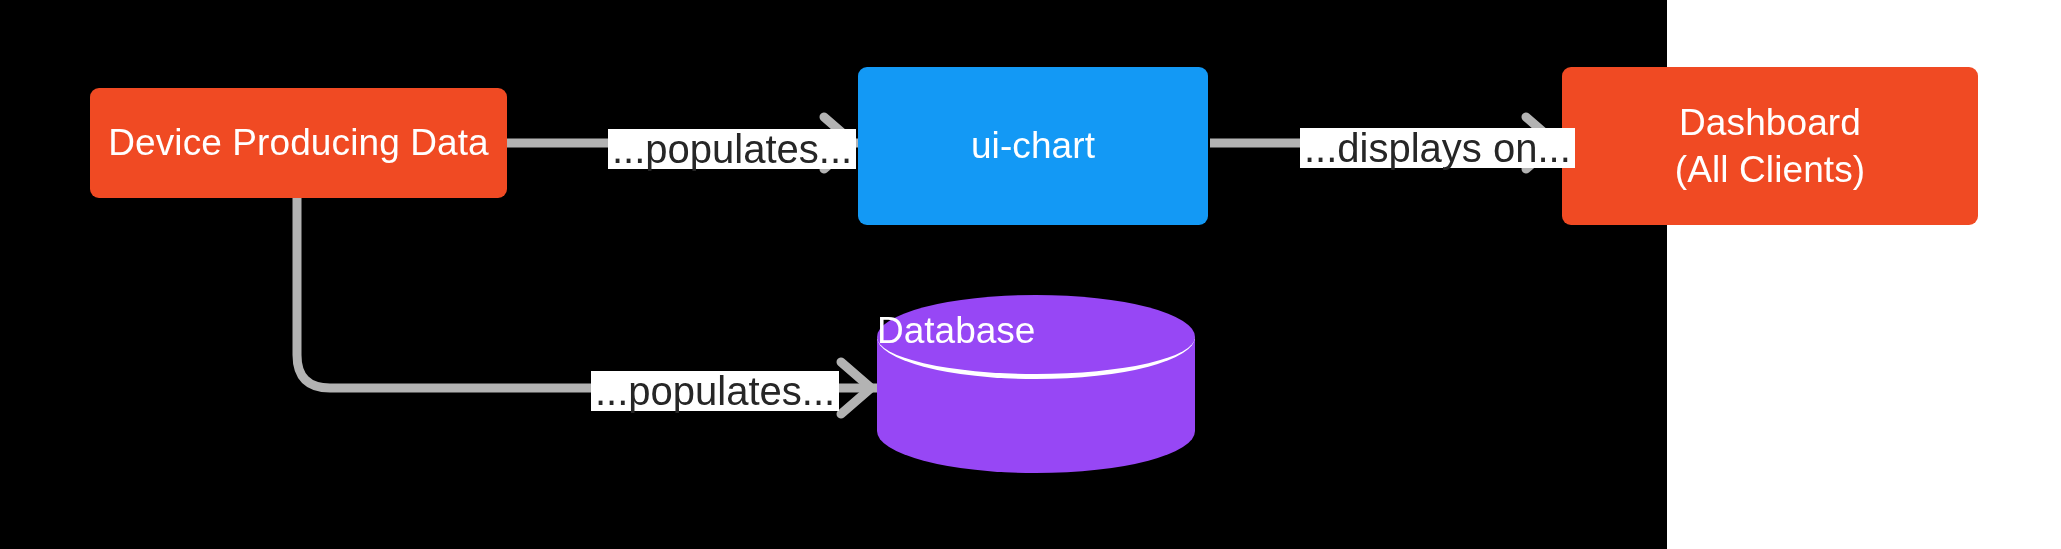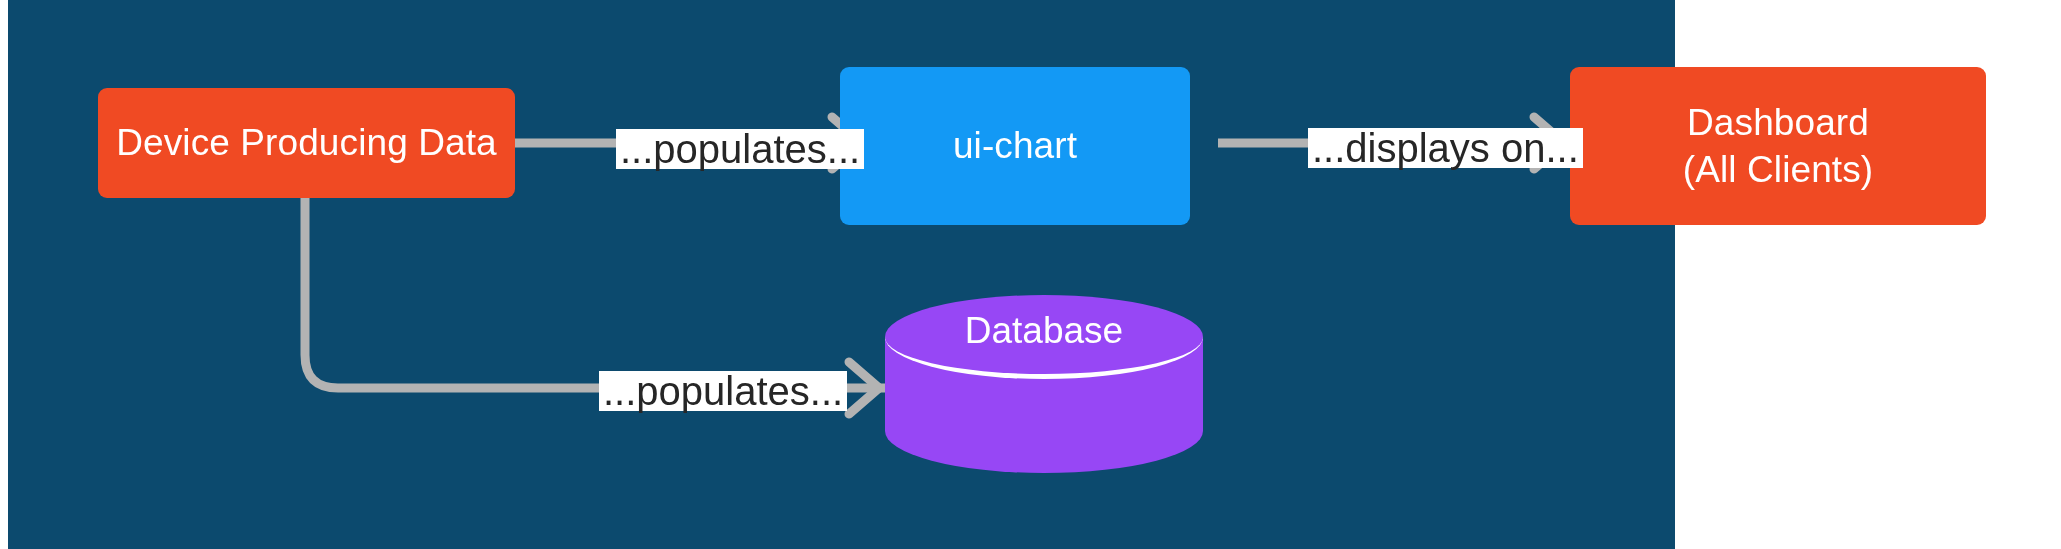--- a/index.html
+++ b/index.html
@@ -10,22 +10,21 @@
   body {
     font-family: "Liberation Sans", sans-serif;
     width: 2061px;
     height: 549px;
     overflow: hidden;
   }
   #diagram {
     position: relative;
     width: 1667px;
     height: 549px;
-    background: #0c4a6e;
-    margin-left: 8px;
+    background: #000000;
   }
   .edge-layer {
     position: absolute;
     top: 0;
     left: 0;
     width: 2061px;
     height: 549px;
   }
   .node {
     position: absolute;
@@ -41,21 +40,21 @@
     border-radius: 9px;
   }
   .node-device {
     left: 90px;
     top: 88px;
     width: 417px;
     height: 110px;
     background: #F04A23;
   }
   .node-uichart {
-    left: 832px;
+    left: 858px;
     top: 67px;
     width: 350px;
     height: 158px;
     background: #1399F5;
   }
   .node-dashboard {
     left: 1562px;
     top: 67px;
     width: 416px;
     height: 158px;
@@ -92,21 +91,20 @@
     background: #9747F5;
     border-radius: 50%;
     border-bottom: 5px solid #ffffff;
     box-sizing: border-box;
   }
   .db-text {
     position: absolute;
     left: 0;
     top: 14px;
     width: 318px;
-    text-align: center;
     color: #ffffff;
     font-size: 37px;
     line-height: 1.2;
   }
 
   .edge-label {
     position: absolute;
     color: #262626;
     font-size: 40px;
     line-height: 1;

